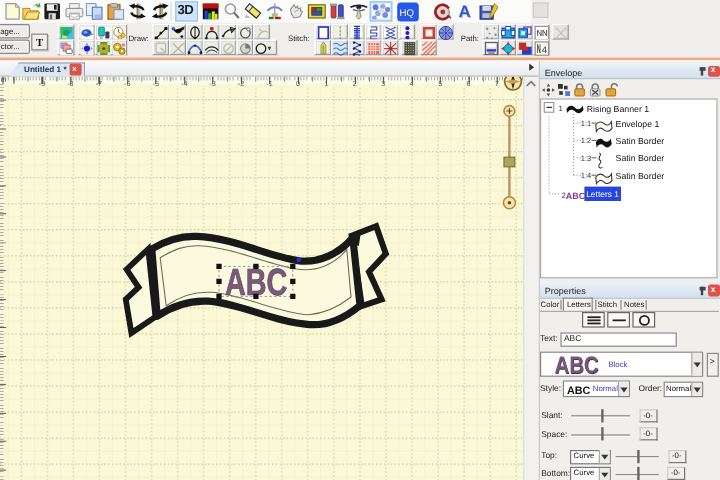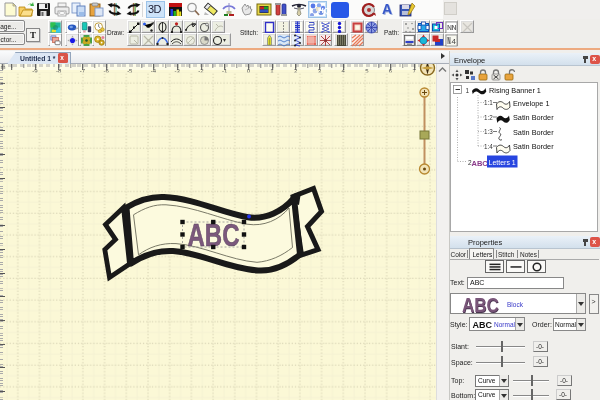--- a/index.html
+++ b/index.html
@@ -54,21 +54,21 @@
 <svg class="ab" style="left:126px;top:2px" width="15" height="15" viewBox="0 0 15 15">
     <rect x="6.8" y="1" width="1.8" height="13" fill="#A5754F"></rect>
     <rect x="8.6" y="1" width="1.4" height="13" fill="#7FBF6F"></rect>
     <path d="M14.5,2.5 L9.5,1 L10.5,5.5 z" fill="#111"></path>
     <path d="M2.5,6.5 C3,4 7,2.5 11.5,3.5" stroke="#111" stroke-width="2" fill="none"></path>
     <path d="M0.5,12 L5.5,13.5 L4.5,9 z" fill="#111"></path>
     <path d="M3.5,11.5 C8,12.5 12,11 12.5,8.5" stroke="#111" stroke-width="2" fill="none"></path>
   </svg>
 <div class="ab" style="left:142px;top:2px;width:1px;height:15px;background:#D8D8D8"></div>
 <div class="ab" style="left:146px;top:1px;width:19px;height:17px;background:#CDE3F8;border:1px solid #9CC3E8"></div>
-<div class="ab" style="left:148px;top:3px;font-size:11px;font-weight:normal;color:#1a1a2e;letter-spacing:-0.5px">3D</div>
+<div class="ab" style="left:148px;top:3px;font-size:11px;font-weight:bold;color:#1a1a2e;letter-spacing:-0.5px">3D</div>
 <svg class="ab" style="left:168px;top:2px" width="15" height="15" viewBox="0 0 15 15">
     <rect x="1" y="1" width="13" height="13" fill="#111"></rect>
     <rect x="1" y="1" width="13" height="4" fill="#C01010"></rect>
     <rect x="2.5" y="7" width="2.5" height="7" fill="#2040E0"></rect>
     <rect x="5.5" y="9" width="2.5" height="5" fill="#20B020"></rect>
     <rect x="8.5" y="7.5" width="2.5" height="6.5" fill="#E8E020"></rect>
     <rect x="11.2" y="9.5" width="2" height="4.5" fill="#E8E020"></rect>
   </svg>
 <svg class="ab" style="left:186px;top:2px" width="15" height="15" viewBox="0 0 15 15">
     <circle cx="6" cy="5.5" r="4.2" fill="#F8F8F8" stroke="#9A9A9A" stroke-width="1.3"></circle>
@@ -116,21 +116,21 @@
     <rect x="0" y="0" width="15" height="13" fill="#FFF"></rect>
     <circle cx="3" cy="3" r="2.4" fill="#5878E8"></circle>
     <circle cx="9" cy="2.5" r="2.2" fill="#88A8F0"></circle>
     <circle cx="13" cy="5" r="2.2" fill="#6888E8"></circle>
     <circle cx="5" cy="8" r="2.4" fill="#90A8E8"></circle>
     <circle cx="11" cy="9.5" r="2.5" fill="#7090E0"></circle>
     <circle cx="2" cy="12" r="2" fill="#88A0E8"></circle>
     <rect x="6" y="4" width="4" height="4" fill="#E8E0C8"></rect>
   </svg>
 <div class="ab" style="left:331px;top:2px;width:18px;height:16px;background:#2858E8;border-radius:3px"></div>
-<div class="ab" style="left:318px;top:6px;font-size:8px;font-weight:bold;color:#FFF">HQ</div>
+<div class="ab" style="left:333px;top:6px;font-size:8px;font-weight:normal;color:#FFF">HQ</div>
 <svg class="ab" style="left:361px;top:2px" width="17" height="16" viewBox="0 0 17 16">
     <circle cx="8" cy="8" r="5.5" fill="#D8D8D8" stroke="#888" stroke-width="1"></circle>
     <circle cx="8" cy="8" r="2" fill="#B03030"></circle>
     <path d="M13,11 A6,6 0 1 1 13,5" stroke="#A02020" stroke-width="2.2" fill="none"></path>
     <path d="M12,12 l3,2 -1,-3.5 z" fill="#A02020"></path>
   </svg>
 <div class="ab" style="left:382px;top:1px;font-size:14px;font-weight:bold;color:#3858C8;text-shadow:1px 1px 0 #A8B8E0">A</div>
 <svg class="ab" style="left:399px;top:2px" width="17" height="16" viewBox="0 0 17 16">
     <rect x="1" y="3" width="11" height="11" fill="#3858B8" stroke="#202870" stroke-width="0.8"></rect>
     <rect x="3" y="3" width="7" height="4" fill="#D8D8E8"></rect>
@@ -568,21 +568,21 @@
     <g transform="translate(45.5,60.5)">
       <path d="M0,4 c2,-3 5,-3 7,-1 c2,2 4.5,1.5 6,-1.5 l0.5,5.5 c-2,3 -5,3 -7,1 c-2,-2 -4.5,-1.5 -6,1.5 z" fill="#FFFDF0" stroke="#333" stroke-width="0.9"></path>
     </g>
     <text x="62" y="66" font-size="7.3" fill="#111">Satin Border</text>
     <text x="17" y="82" font-size="6.5" fill="#333">2</text>
     <text x="20.5" y="82.5" font-size="7.5" font-weight="bold" fill="#8A3A8A">ABC</text>
     <rect x="36" y="72.5" width="30.5" height="12" fill="#2745E0"></rect>
     <text x="37.5" y="81.5" font-size="7" fill="#FFF">Letters 1</text>
   </svg>
 <div class="ab" style="left:450px;top:235.5px;width:150px;height:13px;background:linear-gradient(#EAF1F8,#D3E0EC);border-bottom:1px solid #B8C4D0"></div>
-<div class="ab" style="left:468px;top:238.0px;font-size:7.5px;color:#1a1a1a">Properties</div>
+<div class="ab" style="left:454px;top:238.0px;font-size:7.5px;color:#1a1a1a">Properties</div>
 <div class="ab" style="left:584px;top:238.5px;width:2px;height:7px;background:#444"></div>
 <div class="ab" style="left:582.5px;top:238.5px;width:5px;height:3px;background:#444"></div>
 <div class="ab" style="left:590px;top:237.0px;width:9.5px;height:9.5px;background:#DD5348;border-radius:2px"></div>
 <div class="ab" style="left:592.2px;top:237.5px;font-size:7px;font-weight:bold;color:#FFF">x</div>
 <div class="ab" style="left:450.5px;top:251px;font-size:6.5px;color:#222">Color</div>
 <div class="ab" style="left:469px;top:248px;width:25px;height:10.5px;background:#F6F5F2;border:1px solid #888;border-bottom:none"></div>
 <div class="ab" style="left:472.5px;top:251px;font-size:6.5px;color:#111">Letters</div>
 <div class="ab" style="left:498px;top:251px;font-size:6.5px;color:#222">Stitch</div>
 <div class="ab" style="left:520px;top:251px;font-size:6.5px;color:#222">Notes</div>
 <div class="ab" style="left:467px;top:250px;width:1px;height:8px;background:#888"></div>

